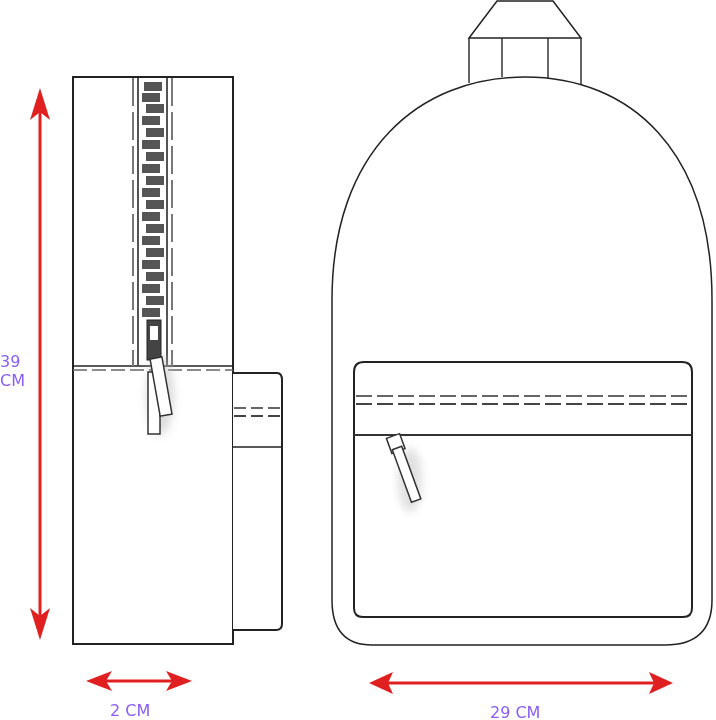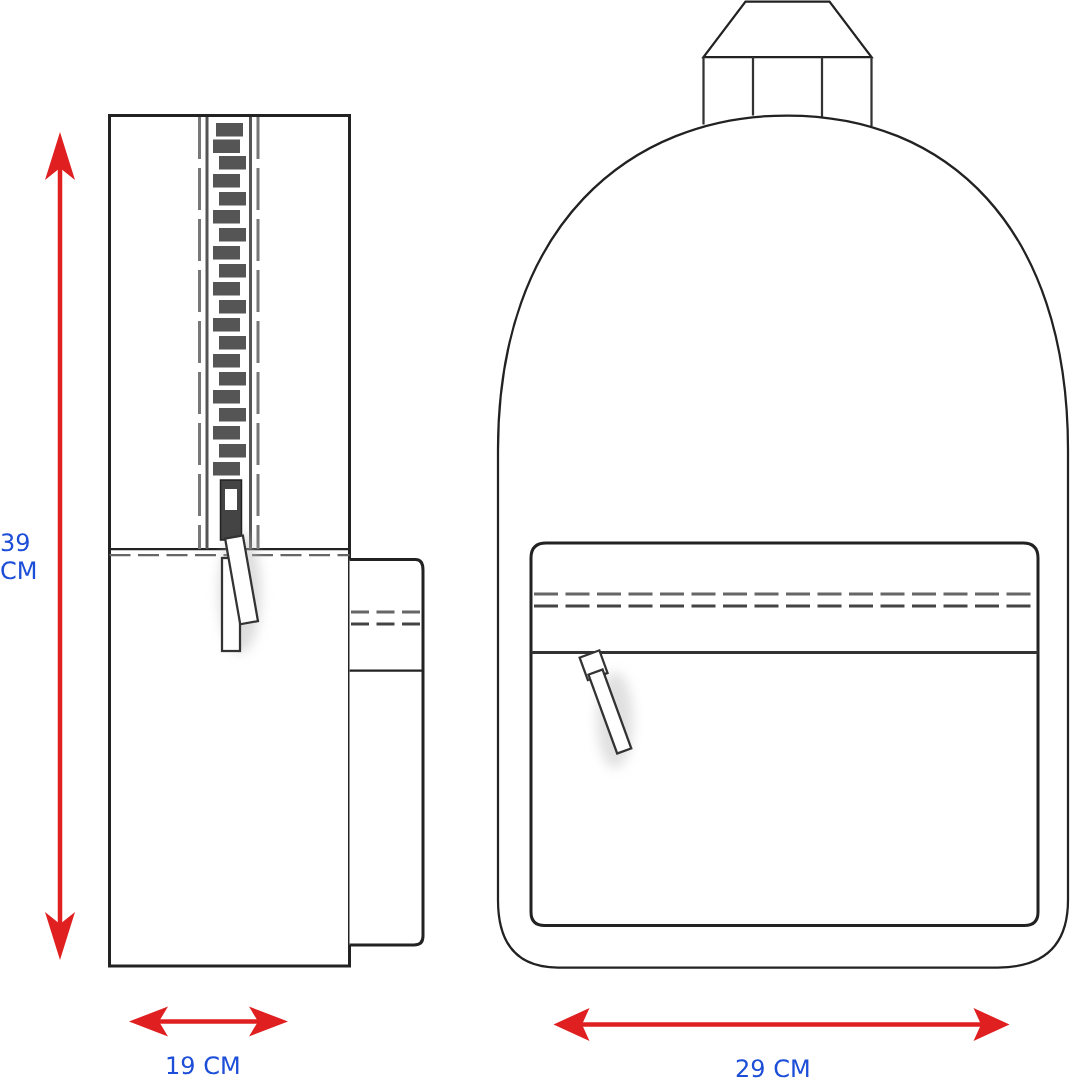--- a/index.html
+++ b/index.html
@@ -1,19 +1,19 @@
 <!DOCTYPE html>
 <html><head>
 <meta charset="utf-8">
 <style>
   html, body { margin: 0; padding: 0; background: #ffffff; }
   body { width: 716px; height: 720px; position: relative; overflow: hidden;
          font-family: "DejaVu Sans", "Liberation Sans", sans-serif; }
   #canvas { position: absolute; left: 0; top: 0; width: 716px; height: 720px; }
-  .label { position: absolute; font-size: 16px; color: #1d4ed8; line-height: 19px; }
+  .label { position: absolute; font-size: 16px; color: #8b5cf6; line-height: 19px; }
   .label-height { left: 0; top: 352px; text-align: left; width: 40px; }
   .label-height span { display: block; }
   .label-depth { left: 110px; top: 701px; }
   .label-width { left: 490px; top: 703px; }
 </style>
 </head>
 <body>
 
 <svg id="canvas" width="716" height="720" viewBox="0 0 716 720" xmlns="http://www.w3.org/2000/svg">
   <defs>
@@ -117,14 +117,14 @@
     <line x1="384" y1="683" x2="660" y2="683" stroke="#e02020" stroke-width="3"></line>
     <polygon points="369,683 393,672 388,683 393,694" fill="#e02020"></polygon>
     <polygon points="673,683 649,672 654,683 649,694" fill="#e02020"></polygon>
   </g>
 </svg>
 
 <div class="label label-height">
   <span>39</span>
   <span>CM</span>
 </div>
-<div class="label label-depth">19 CM</div>
+<div class="label label-depth">2 CM</div>
 <div class="label label-width">29 CM</div>
 
 </body></html>

